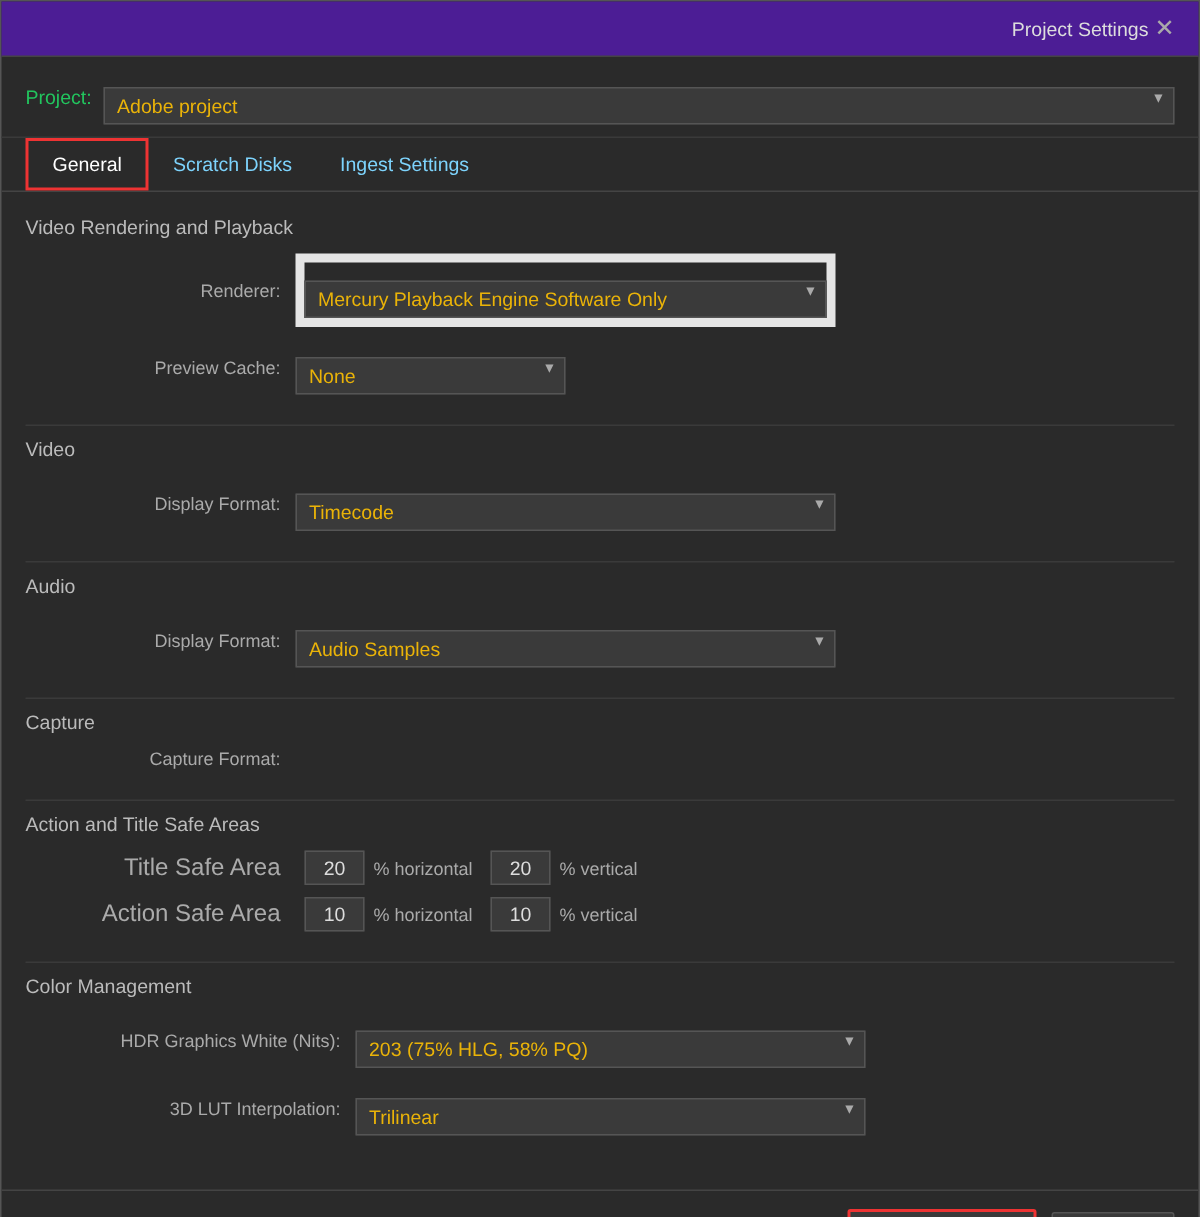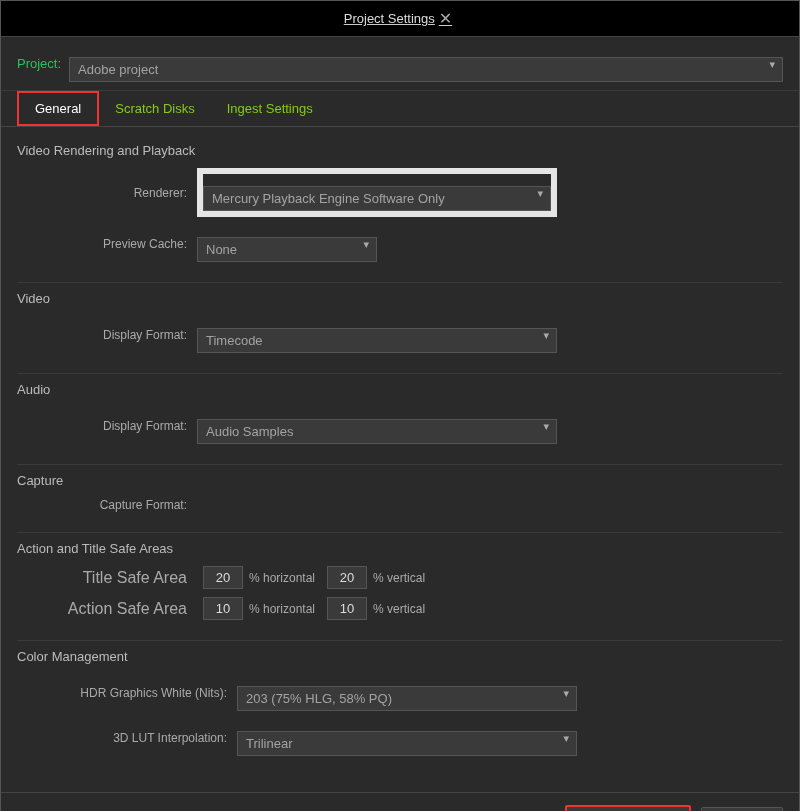--- a/index.html
+++ b/index.html
@@ -17,27 +17,26 @@
       width: 800px;
       background: #2a2a2a;
       border: 1px solid #555;
       display: flex;
       flex-direction: column;
       color: #ccc;
       font-size: 13px;
     }
 
     .title-bar {
-      background: #000000;
+      background: #4c1d95;
       padding: 8px 12px;
       display: flex;
-      justify-content: center;
+      justify-content: flex-end;
       align-items: center;
       border-bottom: 1px solid #444;
-      text-decoration: underline;
     }
 
     .title-bar-text {
       color: #ddd;
       font-size: 13px;
     }
 
     .close-btn {
       background: none;
       border: none;
@@ -64,21 +63,21 @@
       display: flex;
       padding: 0 16px;
       border-bottom: 1px solid #444;
       gap: 0;
     }
 
     .tab {
       padding: 8px 16px;
       cursor: pointer;
       font-size: 13px;
-      color: #84cc16;
+      color: #7dd3fc;
       border: none;
       background: none;
     }
 
     .tab.active {
       color: #fff;
       border: 2px solid #e33;
       background: #2a2a2a;
     }
 
@@ -128,21 +127,21 @@
       font-size: 11px;
     }
 
     .renderer-select-wrapper {
       border: 6px solid #e5e5e5;
     }
 
     select {
       background: #3a3a3a;
       border: 1px solid #555;
-      color: #a3a3a3;
+      color: #eab308;
       padding: 4px 28px 4px 8px;
       font-size: 13px;
       appearance: none;
       cursor: pointer;
       width: 100%;
       margin-top: 12px;
     }
 
     .renderer-row .select-wrapper {
       flex: 0 0 360px;

